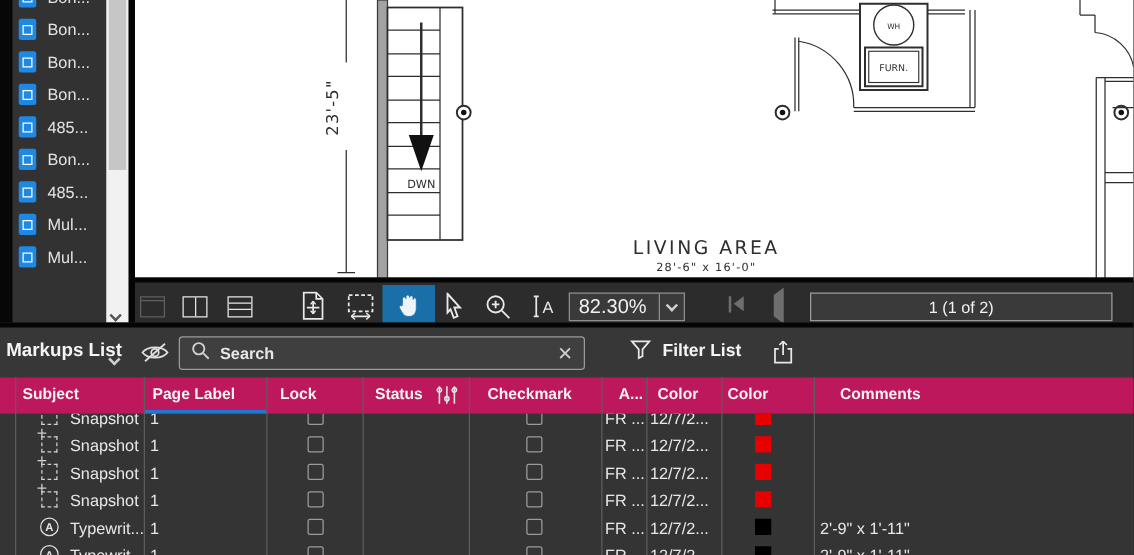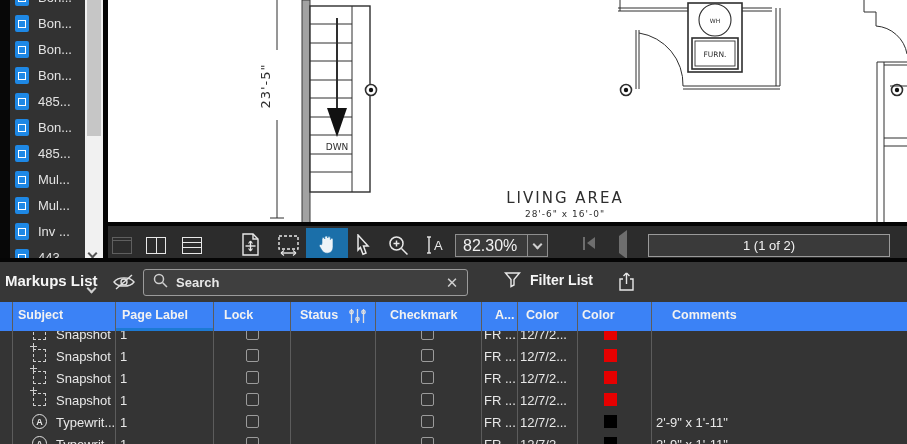--- a/index.html
+++ b/index.html
@@ -58,21 +58,21 @@
   #search-box { position:absolute; left:143px; top:7px; width:325px; height:27px; background:#3f3f3f; border:1px solid #9b9b9b; border-radius:3px; display:flex; align-items:center; }
   #search-box input { flex:1; background:transparent; border:none; outline:none; color:#84cc16; font-size:13px; font-weight:bold; font-family:"Liberation Sans",sans-serif; }
   #search-box input::placeholder { color:#f0f0f0; opacity:.95; }
   #search-mag { margin:0 8px 0 9px; }
   #search-clear { width:30px; color:#cfcfcf; font-size:15px; text-align:center; cursor:pointer; }
   #filter-btn { position:absolute; left:504px; top:9px; display:flex; align-items:center; gap:9px; cursor:pointer; }
   #filter-btn span { color:#f5f5f5; font-size:14px; font-weight:bold; }
   #share-ico { position:absolute; left:617px; top:9px; cursor:pointer; }
 
   
-  #mk-thead { position:absolute; left:0; top:40px; width:907px; height:29px; background:#3b82f6; }
+  #mk-thead { position:absolute; left:0; top:40px; width:907px; height:29px; background:#be185d; }
   .th { position:absolute; top:6px; color:#f2f2f2; font-size:12.5px; font-weight:bold; white-space:nowrap; cursor:pointer; }
   .col-div { position:absolute; top:40px; bottom:0; width:1px; background:#5c5c5c; }
   #sort-underline { position:absolute; left:115px; top:66px; width:98px; height:3px; }
   #th-sort-chev { position:absolute; left:191px; top:51px; }
   #th-sort-chev .chev { border-color:#d8d8d8; transform:rotate(-135deg); }
   #th-partial-box { position:absolute; left:-7px; top:46px; width:13px; height:13px; border:1px solid #9b9b9b; border-radius:2px; }
   #sliders-ico { position:absolute; left:348px; top:5px; cursor:pointer; }
 
   
   #mk-rows { position:absolute; left:0; top:69px; width:907px; height:117px; overflow:hidden; }
@@ -129,28 +129,20 @@
         <span class="file-icon"></span>
         <span class="sb-label">485...</span>
       </div>
       <div class="sb-item" style="top:166px">
         <span class="file-icon"></span>
         <span class="sb-label">Mul...</span>
       </div>
       <div class="sb-item" style="top:192px">
         <span class="file-icon"></span>
         <span class="sb-label">Mul...</span>
-      </div>
-      <div class="sb-item" style="top:218px">
-        <span class="file-icon"></span>
-        <span class="sb-label">Inv ...</span>
-      </div>
-      <div class="sb-item" style="top:244px">
-        <span class="file-icon"></span>
-        <span class="sb-label">443</span>
       </div>
       <div id="sb-scroll">
         <div id="sb-thumb"></div>
         <div id="sb-scroll-btn"><span class="chev"></span></div>
       </div>
     </div>
     <div id="divider-v"></div>
 
     <div id="canvas">
       <svg width="799" height="225" viewBox="0 0 799 225">

